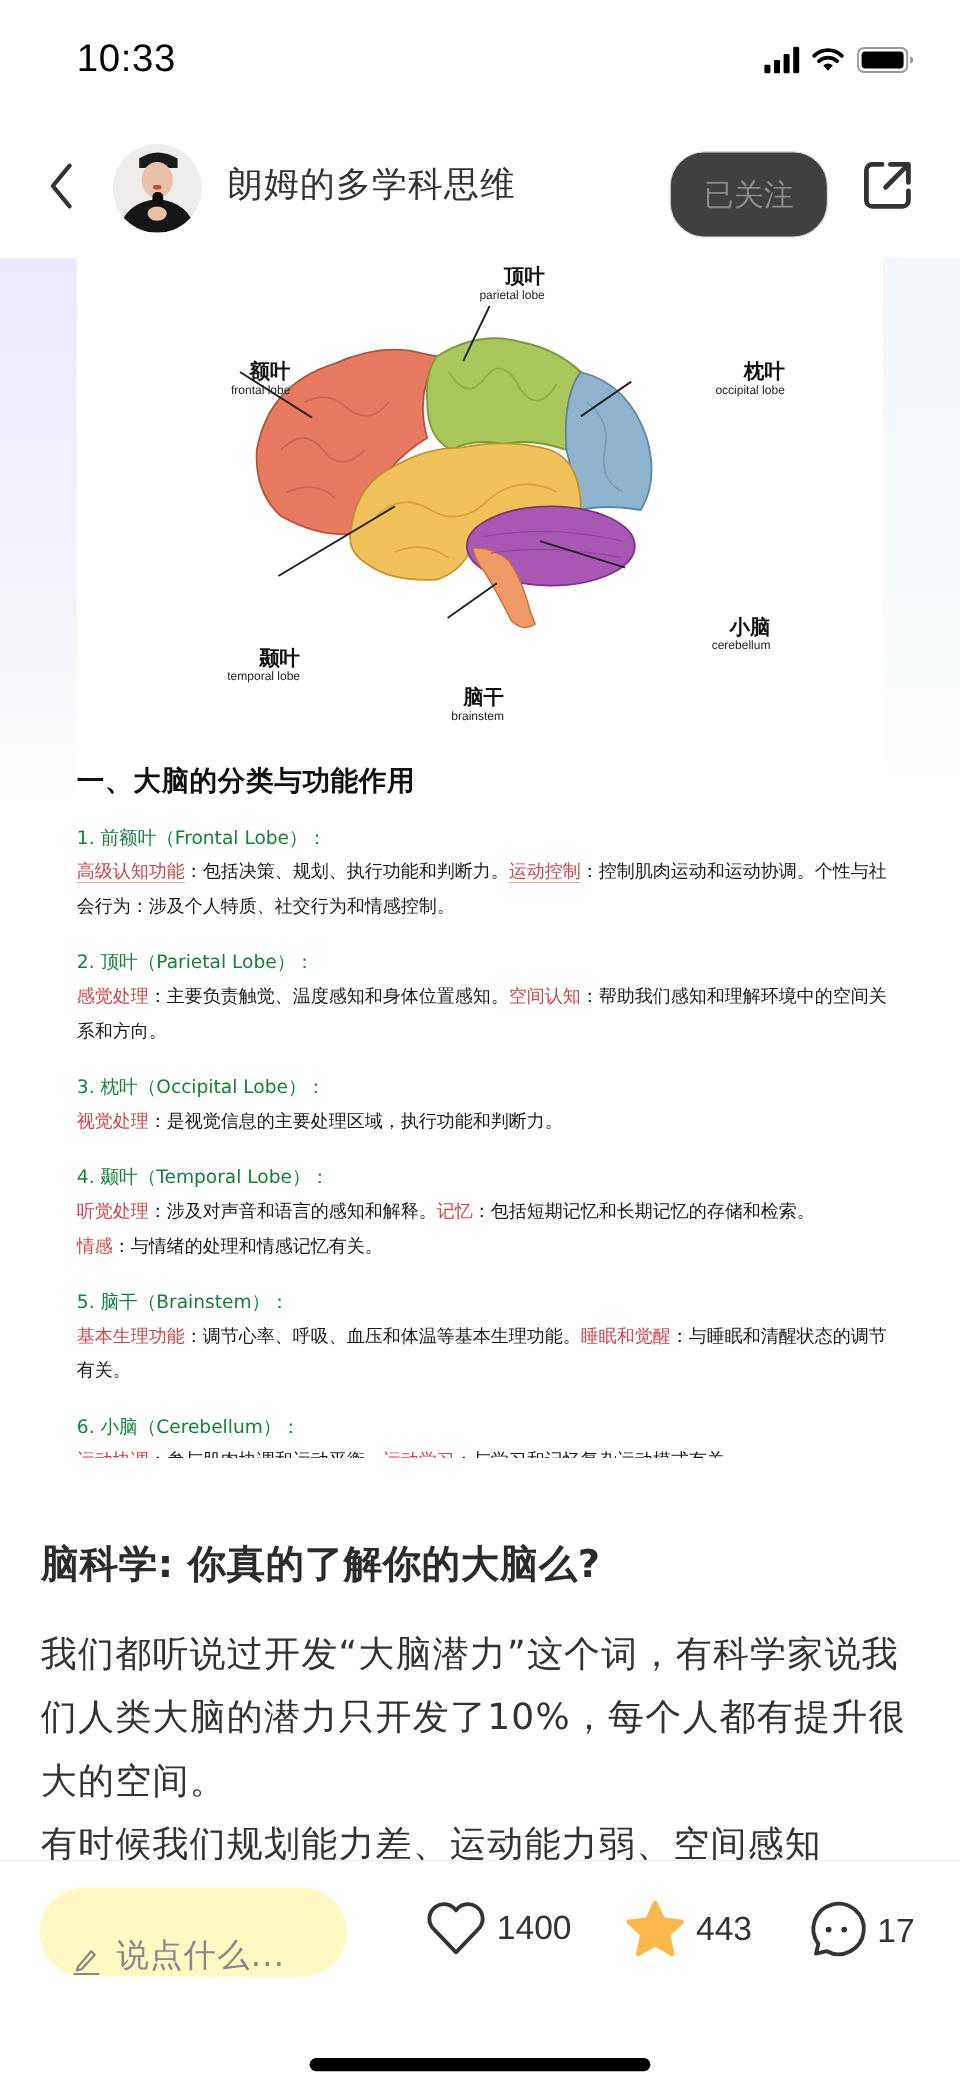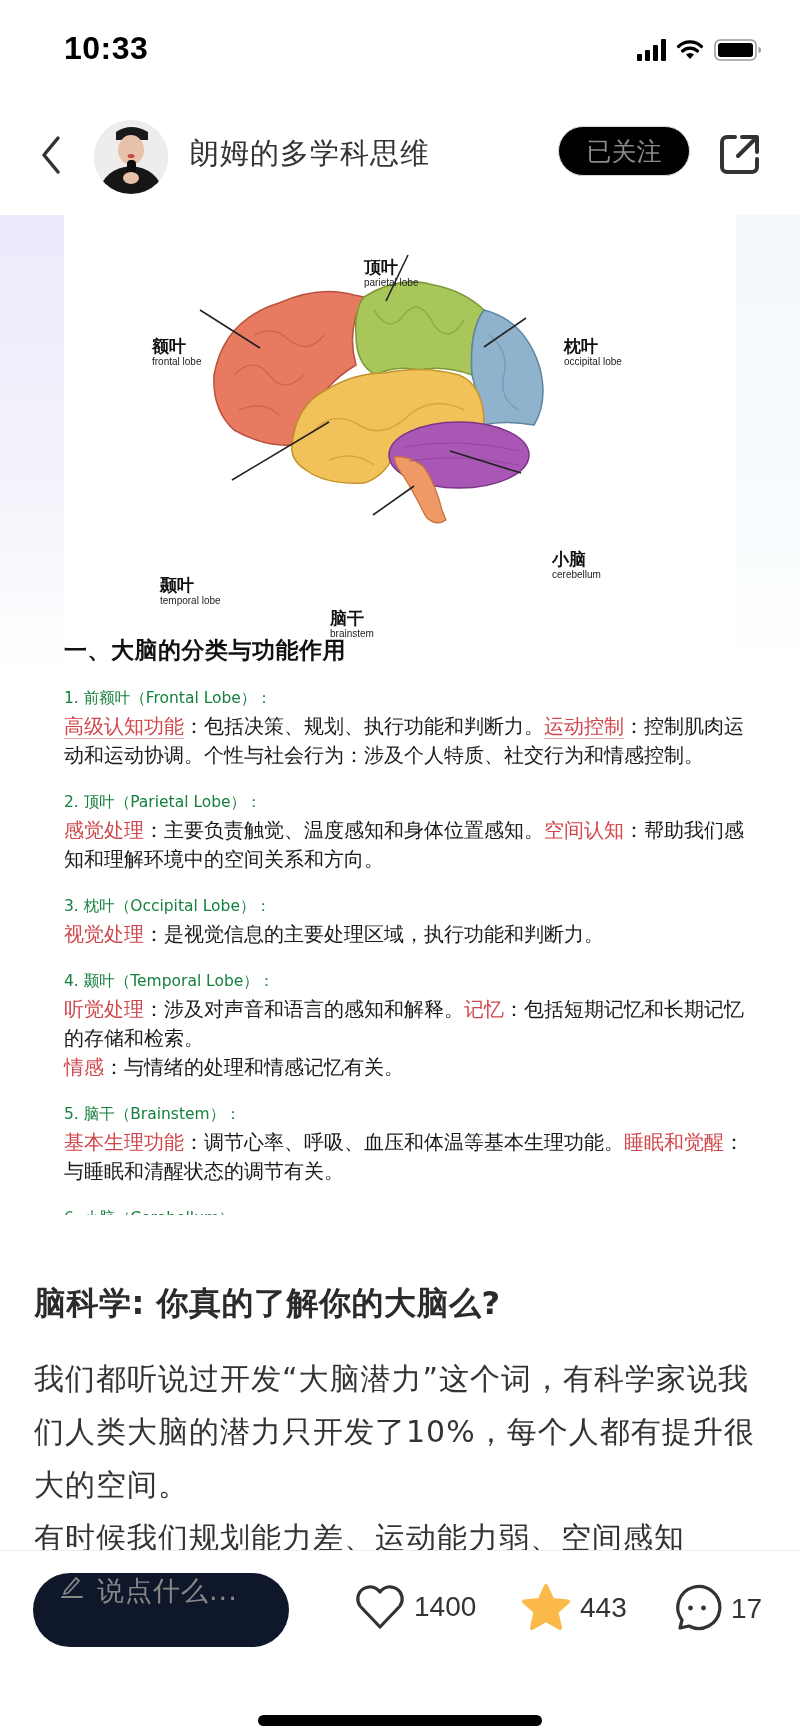--- a/index.html
+++ b/index.html
@@ -1,58 +1,58 @@
 <!DOCTYPE html>
 <html><head>
   <meta charset="utf-8">
   <style>
     * { margin: 0; padding: 0; box-sizing: border-box; }
     html, body { width: 800px; height: 1731px; overflow: hidden; background: #ffffff; }
     body { font-family: "DejaVu Sans", "Liberation Sans", sans-serif; color: #222; position: relative; }
 
     
     .status-bar { position: absolute; left: 0; top: 0; width: 800px; height: 100px; }
-    .status-time { position: absolute; left: 64px; top: 30px; font-size: 32px; font-weight: 700; color: #000; letter-spacing: 0.5px; font-family: "Liberation Sans", sans-serif; }
+    .status-time { position: absolute; left: 64px; top: 30px; font-size: 32px; font-weight: 400; color: #000; letter-spacing: 0.5px; font-family: "Liberation Sans", sans-serif; }
     .status-icons { position: absolute; right: 38px; top: 38px; display: flex; align-items: center; gap: 10px; }
     .signal { display: flex; align-items: flex-end; gap: 3px; height: 22px; }
     .signal span { width: 5px; background: #000; border-radius: 1px; }
 
     
     .nav { position: absolute; left: 0; top: 110px; width: 800px; height: 92px; }
     .back-btn { position: absolute; left: 34px; top: 22px; width: 34px; height: 46px; cursor: pointer; }
     .avatar { position: absolute; left: 94px; top: 10px; width: 74px; height: 74px; border-radius: 50%; overflow: hidden; background: #eceaea; }
     .author-name { position: absolute; left: 190px; top: 24px; font-size: 29px; color: #333; letter-spacing: 1px; }
-    .follow-btn { position: absolute; left: 558px; top: 16px; width: 132px; height: 50px; border: 1.5px solid #d9d9d9; border-radius: 29px; display: flex; align-items: center; justify-content: center; font-size: 25px; color: #8a8a8a; background: #000000; cursor: pointer; }
+    .follow-btn { position: absolute; left: 558px; top: 16px; width: 132px; height: 72px; border: 1.5px solid #d9d9d9; border-radius: 29px; display: flex; align-items: center; justify-content: center; font-size: 25px; color: #8a8a8a; background: #404040; cursor: pointer; }
     .share-btn { position: absolute; left: 718px; top: 22px; width: 44px; height: 44px; cursor: pointer; }
 
     
     .content-image { position: absolute; left: 0; top: 215px; width: 800px; height: 1000px; overflow: hidden; background: #fff; }
     .side-tint-left { position: absolute; left: 0; top: 0; width: 64px; height: 460px; background: linear-gradient(180deg, #ece9fb 0%, #f5f1fb 55%, #ffffff 100%); }
     .side-tint-right { position: absolute; right: 0; top: 0; width: 64px; height: 460px; background: linear-gradient(180deg, #f3f8fd 0%, #f6fbfd 55%, #ffffff 100%); }
     .brain-area { position: absolute; left: 64px; top: 0; width: 672px; height: 400px; }
 
-    .lbl { position: absolute; text-align: left; margin-top: 36px; }
+    .lbl { position: absolute; text-align: right; }
     .lbl .cn { font-size: 17px; font-weight: bold; color: #111; line-height: 20px; display: block; }
     .lbl .en { font-size: 10px; color: #222; line-height: 12px; display: block; font-family: "Liberation Sans", sans-serif; }
 
     .doc { position: absolute; left: 64px; top: 420px; width: 680px; }
     .doc-h1 { font-size: 23px; font-weight: bold; color: #111; margin-bottom: 18px; letter-spacing: 0.5px; }
     .sec { margin-bottom: 18px; }
     .sec-title { font-size: 15.5px; color: #15803d; line-height: 28px; }
-    .sec-body { font-size: 20px; color: #1a1a1a; line-height: 29px; }
+    .sec-body { font-size: 15px; color: #1a1a1a; line-height: 29px; }
     .kw { color: #d0464b; }
     .kw.ul { border-bottom: 1.5px solid #e7a6a8; }
 
     
     .article-title { position: absolute; left: 34px; top: 1282px; font-size: 32px; font-weight: bold; color: #2b2b2b; letter-spacing: 0.5px; }
     .article-body { position: absolute; left: 34px; top: 1352px; width: 730px; font-size: 30px; color: #333; line-height: 53px; letter-spacing: 1px; }
 
     
     .bottom-bar { position: absolute; left: 0; top: 1550px; width: 800px; height: 181px; background: #fff; border-top: 1px solid #efefef; }
-    .comment-input { position: absolute; left: 33px; top: 22px; width: 256px; height: 74px; border-radius: 37px; background: #0f172a; display: flex; align-items: flex-start; padding-left: 26px; cursor: text; }
+    .comment-input { position: absolute; left: 33px; top: 22px; width: 256px; height: 74px; border-radius: 37px; background: #fef9c3; display: flex; align-items: flex-end; padding-left: 26px; cursor: text; }
     .comment-input .ph { font-size: 27px; color: #888; margin-left: 12px; letter-spacing: 1px; }
     .action { position: absolute; top: 32px; display: flex; align-items: center; gap: 8px; cursor: pointer; }
     .action .count { font-size: 28px; color: #333; font-family: "Liberation Sans", sans-serif; }
     .home-indicator { position: absolute; left: 258px; top: 164px; width: 284px; height: 11px; border-radius: 6px; background: #000; }
   </style>
 </head>
 <body>
 
 <div class="status-bar">
   <div class="status-time">10:33</div>

